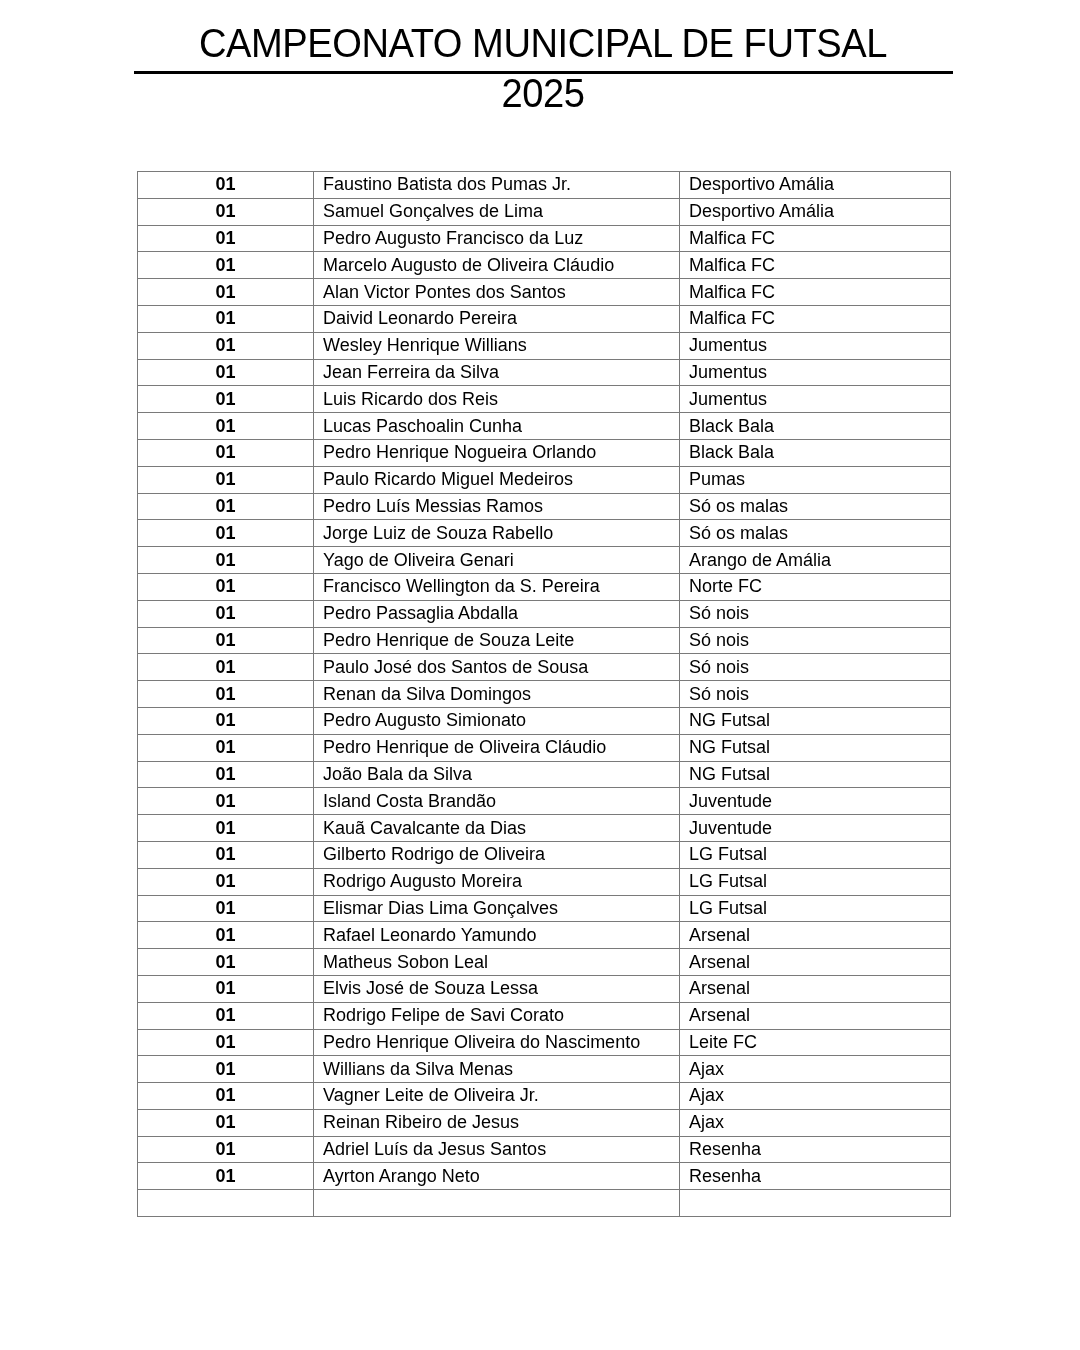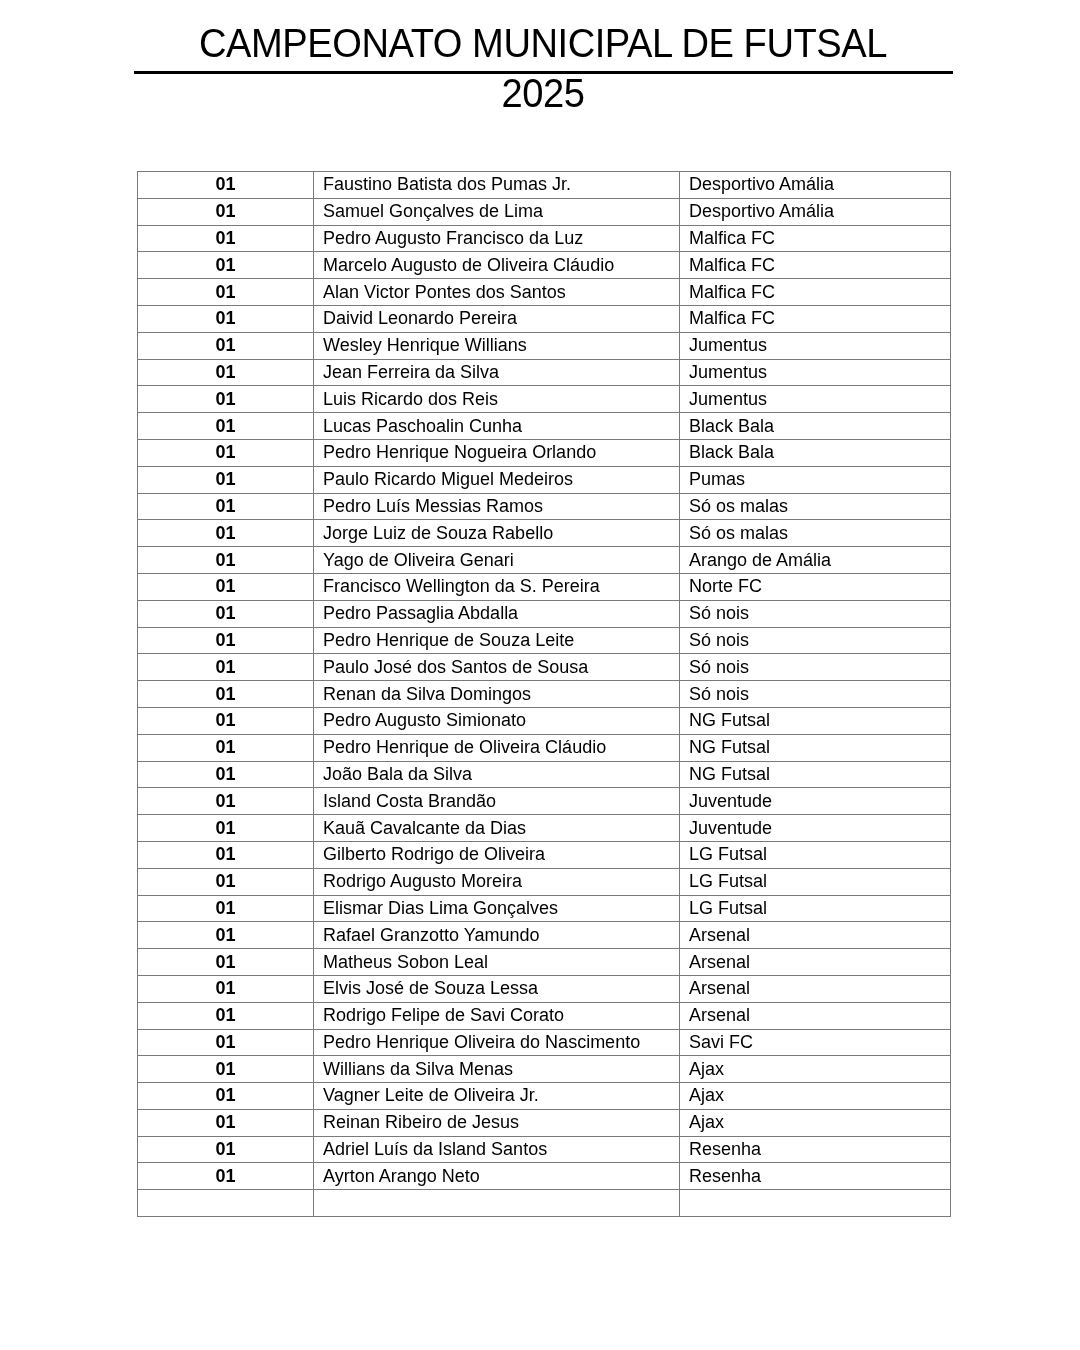--- a/index.html
+++ b/index.html
@@ -174,61 +174,61 @@
         <td class="name">Rodrigo Augusto Moreira</td>
         <td class="team">LG Futsal</td>
       </tr>
       <tr>
         <td class="num">01</td>
         <td class="name">Elismar Dias Lima Gonçalves</td>
         <td class="team">LG Futsal</td>
       </tr>
       <tr>
         <td class="num">01</td>
-        <td class="name">Rafael Granzotto Yamundo</td>
+        <td class="name">Rafael Leonardo Yamundo</td>
         <td class="team">Arsenal</td>
       </tr>
       <tr>
         <td class="num">01</td>
         <td class="name">Matheus Sobon Leal</td>
         <td class="team">Arsenal</td>
       </tr>
       <tr>
         <td class="num">01</td>
         <td class="name">Elvis José de Souza Lessa</td>
         <td class="team">Arsenal</td>
       </tr>
       <tr>
         <td class="num">01</td>
         <td class="name">Rodrigo Felipe de Savi Corato</td>
         <td class="team">Arsenal</td>
       </tr>
       <tr>
         <td class="num">01</td>
         <td class="name">Pedro Henrique Oliveira do Nascimento</td>
-        <td class="team">Savi FC</td>
+        <td class="team">Leite FC</td>
       </tr>
       <tr>
         <td class="num">01</td>
         <td class="name">Willians da Silva Menas</td>
         <td class="team">Ajax</td>
       </tr>
       <tr>
         <td class="num">01</td>
         <td class="name">Vagner Leite de Oliveira Jr.</td>
         <td class="team">Ajax</td>
       </tr>
       <tr>
         <td class="num">01</td>
         <td class="name">Reinan Ribeiro de Jesus</td>
         <td class="team">Ajax</td>
       </tr>
       <tr>
         <td class="num">01</td>
-        <td class="name">Adriel Luís da Island Santos</td>
+        <td class="name">Adriel Luís da Jesus Santos</td>
         <td class="team">Resenha</td>
       </tr>
       <tr>
         <td class="num">01</td>
         <td class="name">Ayrton Arango Neto</td>
         <td class="team">Resenha</td>
       </tr>
       <tr>
         <td class="num"></td>
         <td class="name"></td>

